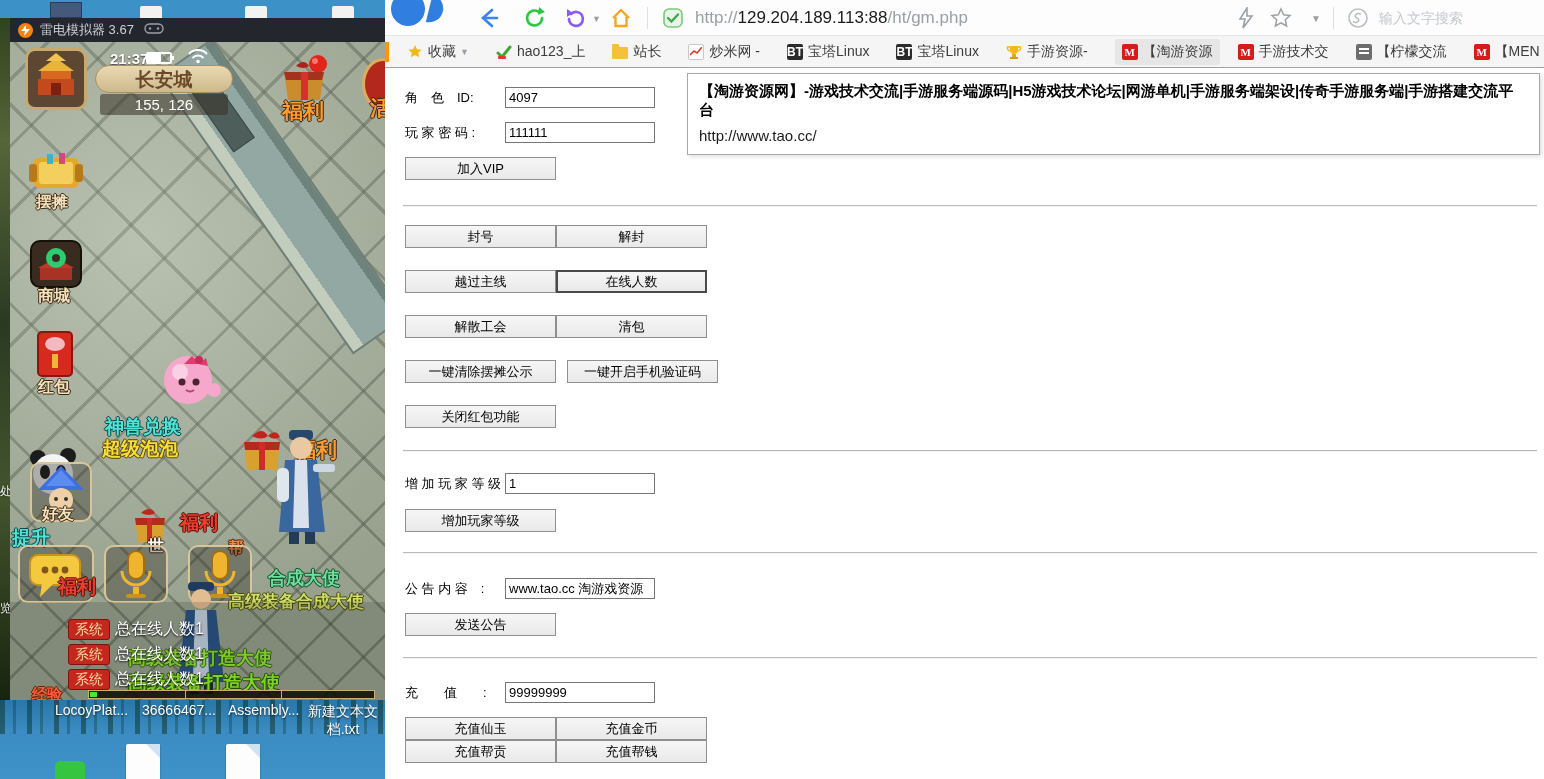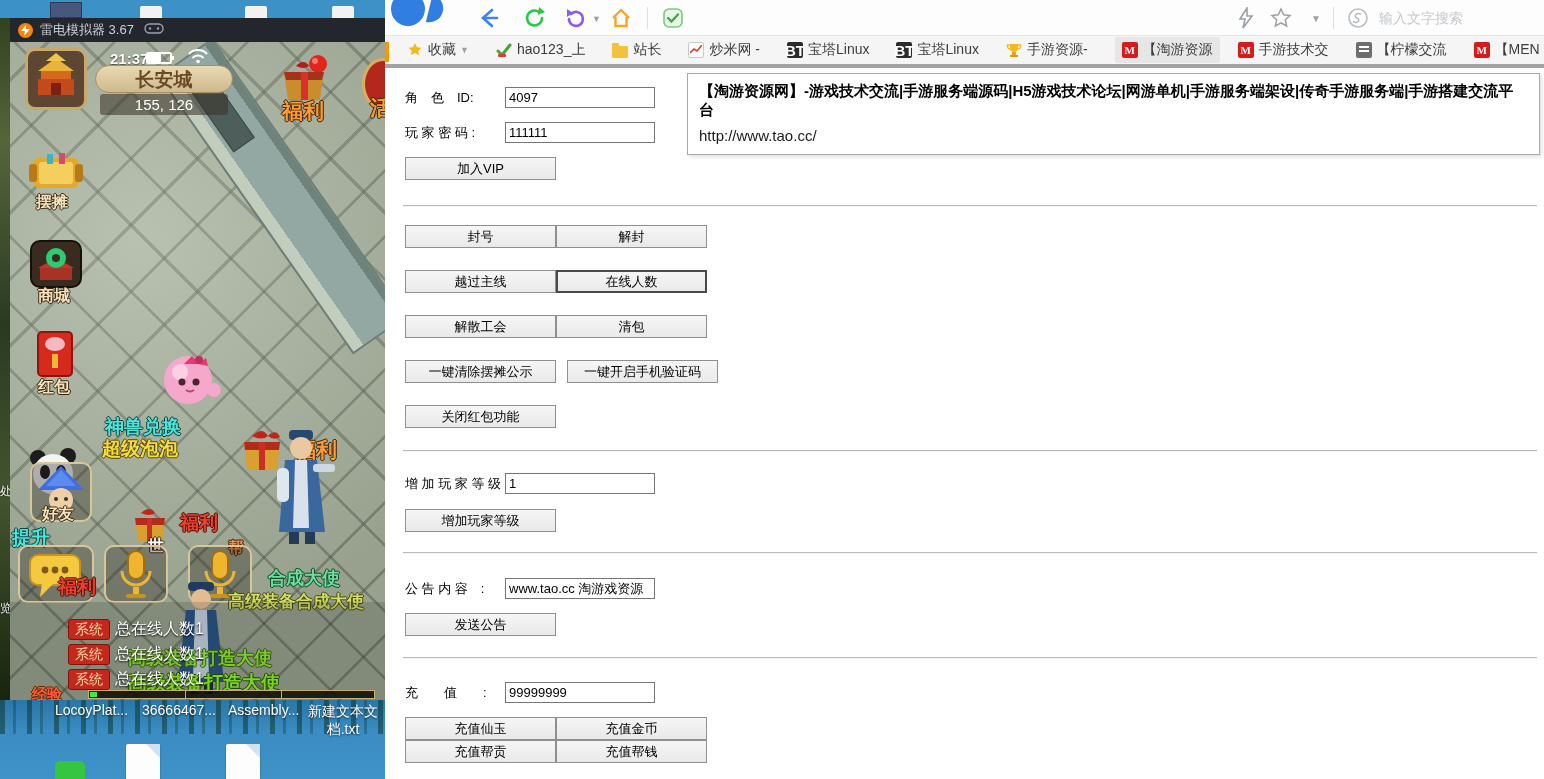--- a/index.html
+++ b/index.html
@@ -76,28 +76,28 @@
 
   
   .browser { left:385px; top:0; width:1159px; height:779px; background:#fff; }
   .toolbar { left:0; top:0; width:1159px; height:36px; background:#fdfdfd; border-bottom:1px solid #e6e6e6; }
   .vdiv { width:1px; height:22px; background:#e0e0e0; }
   .url { font-size:17px; white-space:nowrap; }
   .url .dim { color:#9aa0a6; }
   .url .host { color:#1b1b1b; }
   .search-ph { color:#c4c8cd; font-size:14px; }
 
-  .bookmarks { left:0; top:36px; width:1159px; height:32px; background:#f5f5f6; border-bottom:4px solid #a3a3a3;
+  .bookmarks { left:0; top:36px; width:1159px; height:32px; background:#f5f5f6; border-bottom:1px solid #a3a3a3;
     display:flex; align-items:center; padding-left:22px; }
   .bm { display:flex; align-items:center; margin-right:27px; font-size:14px; color:#3c3c3c; white-space:nowrap; cursor:default; }
   .bm .bmi { margin-right:5px; display:inline-flex; }
   .bm.active { background:#e6e6e6; border-radius:3px; padding:4px 7px; margin-right:18px; }
   .caret { color:#9aa0a6; font-size:9px; margin-left:4px; }
   .sq16 { width:16px; height:16px; border-radius:2px; display:inline-flex; align-items:center; justify-content:center; }
-  .bt-ic { background:#2b2b2b; color:#fff; font-size:15px; font-weight:bold; }
+  .bt-ic { background:#2b2b2b; color:#fff; font-size:12px; font-weight:bold; }
   .m-ic { background:#d61b1b; color:#fff; font-size:11px; font-weight:bold; font-family:"Liberation Serif",serif; }
   .doc-ic { background:#6d6d6d; position:relative; }
   .doc-ic:before { content:""; position:absolute; left:3px; top:4px; width:10px; height:2px; background:#fff; box-shadow:0 4px 0 #fff; }
   .folder-ic { width:16px; height:12px; background:#f3c13a; border-radius:1px; position:relative; margin-top:3px; }
   .folder-ic:before { content:""; position:absolute; left:0; top:-3px; width:7px; height:3px; background:#f3c13a; border-radius:1px 1px 0 0; }
   .chart-ic { background:#fff; border:1px solid #c9c9c9; }
 
   .page { left:0; top:68px; width:1159px; height:711px; background:#fff; font-size:13px; }
   .tip-box { left:302px; top:5px; width:853px; background:#fff; border:1px solid #a9a9a9; box-shadow:2px 2px 4px rgba(0,0,0,.12); padding:8px 11px 10px; }
   .tip1 { font-size:15px; font-weight:bold; color:#000; }
@@ -402,20 +402,23 @@
             <path d="M6.5 11 V20 H17.5 V11" fill="none" stroke="#f5a623" stroke-width="2.4"></path>
           </svg>
       </div>
       <div class="abs vdiv" style="left:262px;top:7px;"></div>
       <div class="abs" style="left:276px;top:6px;">
         <svg width="24" height="24" viewBox="0 0 24 24">
             <rect x="3" y="3" width="18" height="18" rx="5" fill="#e7f6e7" stroke="#7cc97c" stroke-width="1.6"></rect>
             <path d="M7 12 l3.4 3.6 L17 8.5" fill="none" stroke="#46a546" stroke-width="2.4" stroke-linecap="round"></path>
           </svg>
       </div>
+      <div class="abs url" style="left:310px;top:8px;">
+        <span class="dim">http://</span><span class="host">129.204.189.113:88</span><span class="dim">/ht/gm.php</span>
+      </div>
       <div class="abs" style="left:850px;top:7px;">
         <svg width="22" height="22" viewBox="0 0 22 22">
             <polygon points="12,1 5,12 10,12 8,21 17,9 12,9" fill="none" stroke="#9aa0a6" stroke-width="1.6"></polygon>
           </svg>
       </div>
       <div class="abs" style="left:885px;top:7px;">
         <svg width="22" height="22" viewBox="0 0 22 22">
             <path d="M11 2 l2.7 5.8 6.3.7 -4.7 4.3 1.3 6.2 -5.6-3.2 -5.6 3.2 1.3-6.2 -4.7-4.3 6.3-.7 z" fill="none" stroke="#9aa0a6" stroke-width="1.5"></path>
           </svg>
       </div>

